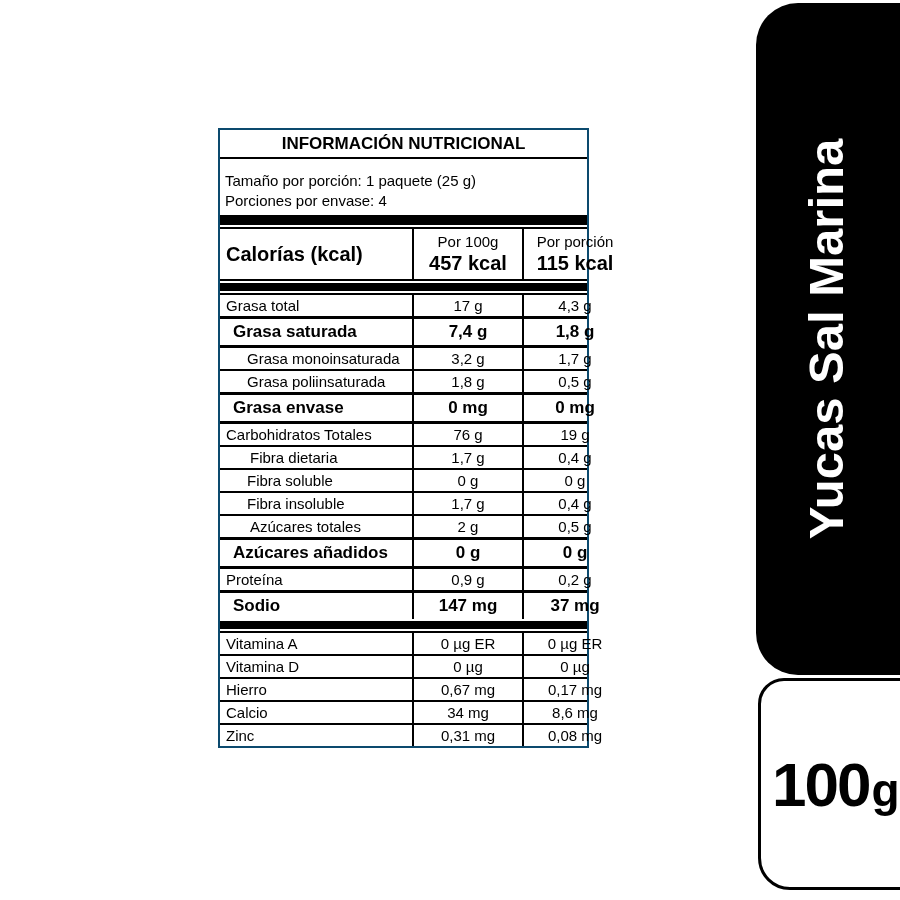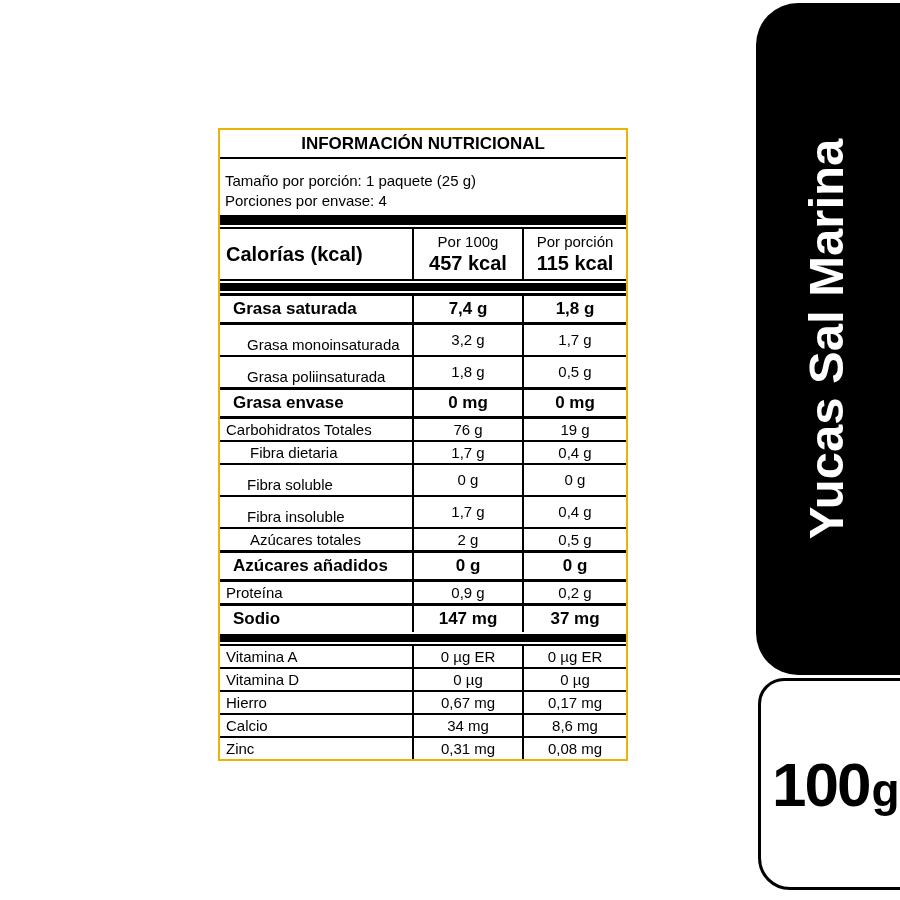--- a/index.html
+++ b/index.html
@@ -9,22 +9,22 @@
     position: relative;
     overflow: hidden;
     font-family: "Liberation Sans", sans-serif;
     color: #000;
   }
 
   
   .ntable {
     position: absolute;
     left: 218px; top: 128px;
-    width: 410px;
-    border: 2px solid #eab308;
+    width: 371px;
+    border: 2px solid #0c4a6e;
     box-sizing: border-box;
     background: #fff;
   }
   .ntitle {
     border-bottom: 2px solid #000;
     text-align: center;
     font-weight: bold;
     font-size: 17px;
     padding: 4px 0 3px 0;
   }
@@ -62,21 +62,21 @@
   .nrow { border-top: 2px solid #000; }
   .nrow .cell { display: flex; align-items: center; }
   .nrow .val  { border-left: 2px solid #000; justify-content: center; }
   .nrow.normal { font-size: 15px; min-height: 21px; }
   .nrow.normal .cell { padding-top: 1px; padding-bottom: 2px; }
   .nrow.bold { font-size: 17px; font-weight: bold; min-height: 26px; border-top: 3px solid #000; }
   .nrow.bold + .nrow { border-top: 3px solid #000; }
   .thickbar + .nrow { border-top: 2px solid #000; }
   .nrow.ind0 .lab { padding-left: 6px; }
   .nrow.ind1 .lab { padding-left: 30px; }
-  .nrow.ind2 .lab { padding-left: 27px; margin-top: 10px; }
+  .nrow.ind2 .lab { padding-left: 27px; }
   .nrow.bold.ind1 .lab { padding-left: 13px; }
 
   
   .brand-panel {
     position: absolute;
     left: 756px; top: 3px;
     width: 160px; height: 672px;
     background: #000;
     border-radius: 42px 0 0 42px;
   }
@@ -127,20 +127,25 @@
     </div>
     <div class="calcol">
       <div class="calhead">Por porción</div>
       <div class="calval">115 kcal</div>
     </div>
   </div>
 
   <div class="thickbar"></div>
 
   <div>
+      <div class="grid3 nrow normal ind0">
+        <div class="cell lab">Grasa total</div>
+        <div class="cell val">17 g</div>
+        <div class="cell val">4,3 g</div>
+      </div>
       <div class="grid3 nrow bold ind1">
         <div class="cell lab">Grasa saturada</div>
         <div class="cell val">7,4 g</div>
         <div class="cell val">1,8 g</div>
       </div>
       <div class="grid3 nrow normal ind2">
         <div class="cell lab">Grasa monoinsaturada</div>
         <div class="cell val">3,2 g</div>
         <div class="cell val">1,7 g</div>
       </div>

